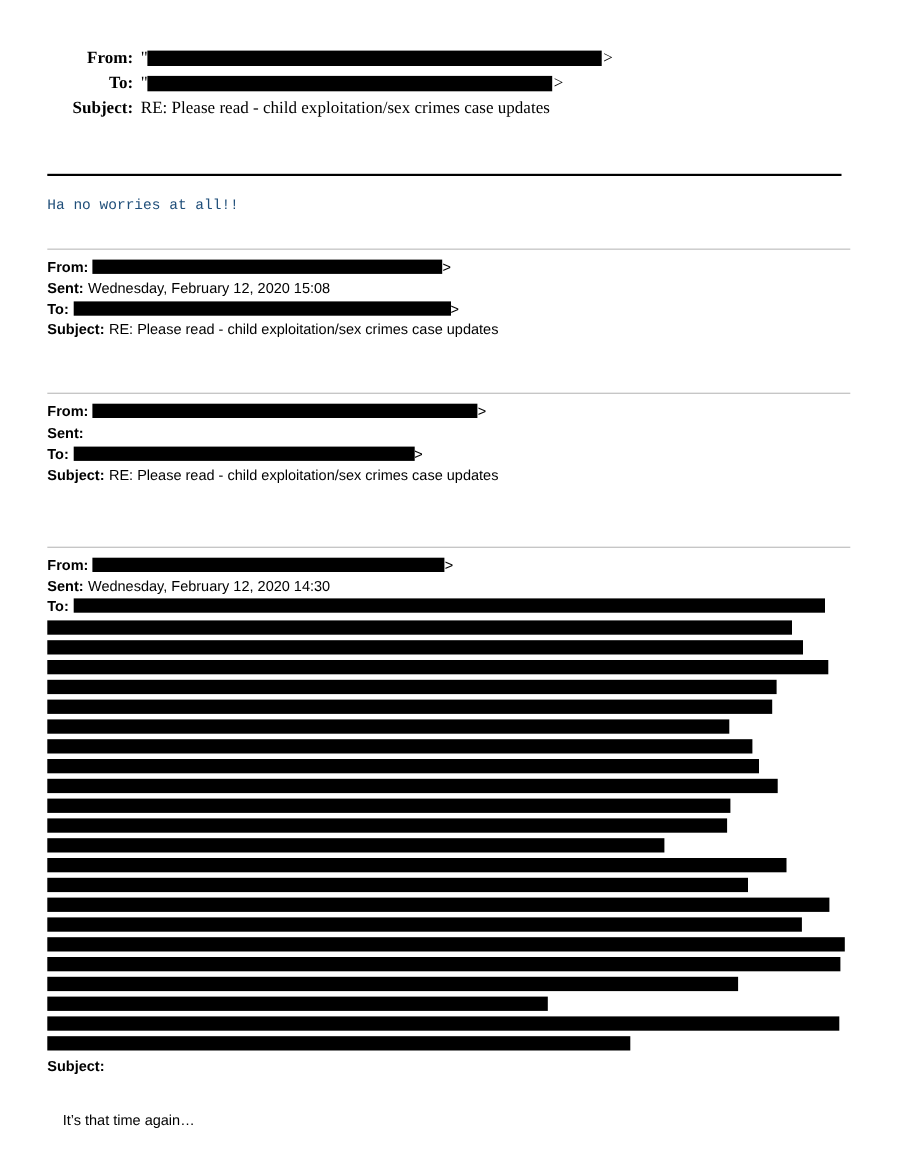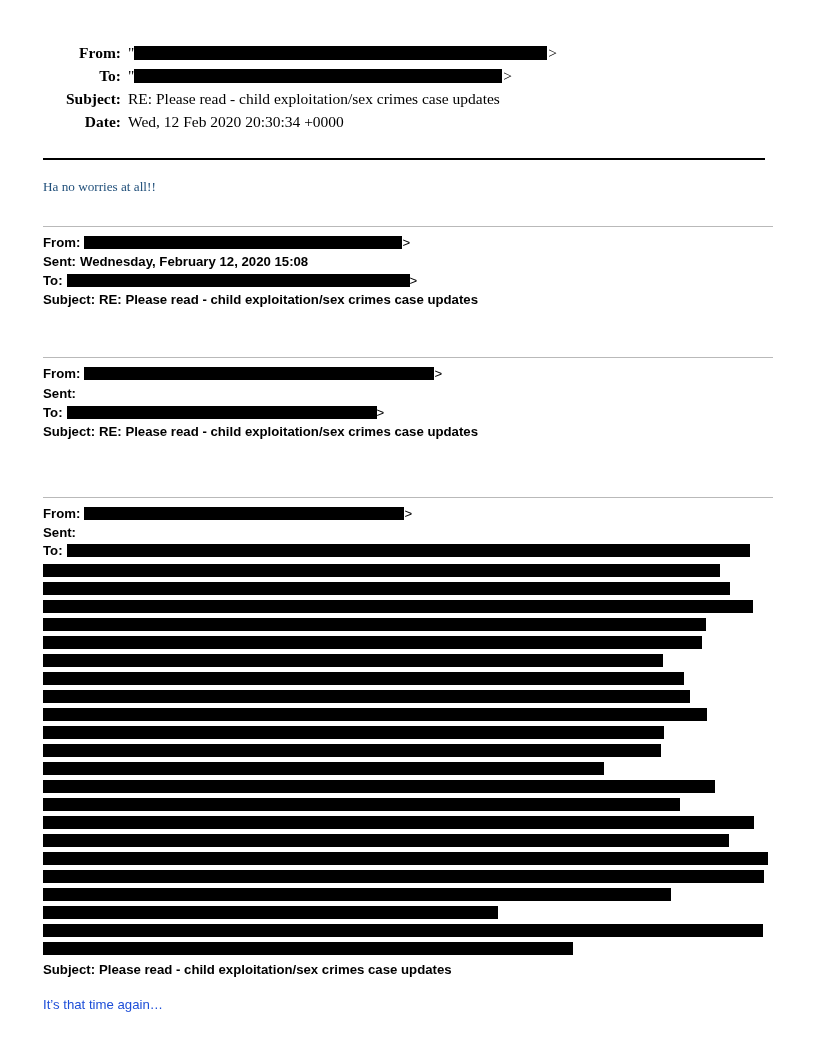--- a/index.html
+++ b/index.html
@@ -78,21 +78,21 @@
   .body-area {
     position: absolute;
     left: 43px;
     top: 178px;
     width: 730px;
     font-family: "Liberation Sans", sans-serif;
     font-size: 13.2px;
   }
   .blue-text {
     color: #1f4e79;
-    font-family: Liberation Serif, serif;
+    font-family: Liberation Mono, monospace;
     font-size: 13.2px;
     line-height: 1.35;
     margin: 0;
   }
   .spacer-18 { height: 18px; }
   .spacer-30 { height: 30px; }
   .spacer-38 { height: 38px; }
 
   .msg-sep {
     border-top: 1px solid #b9b9b9;
@@ -107,21 +107,21 @@
     font-size: 13.2px;
     line-height: 1.45;
     min-height: 17px;
     white-space: nowrap;
   }
   .meta-label {
     font-weight: bold;
     margin-right: 4px;
   }
   .meta-value {
-    font-weight: bold;
+    font-weight: normal;
   }
 
   
   .bar-stack {
     margin: 0;
     padding: 0;
   }
   .bar-line {
     height: 13px;
     background: #000000;
@@ -156,24 +156,20 @@
         <span class="redact redact-tall" style="width:368px"></span>
         <span class="gt">&gt;</span>
       </div>
     </div>
 
     <div class="hdr-row">
       <div class="hdr-label">Subject:</div>
       <div class="hdr-value">RE: Please read - child exploitation/sex crimes case updates</div>
     </div>
 
-    <div class="hdr-row">
-      <div class="hdr-label">Date:</div>
-      <div class="hdr-value">Wed, 12 Feb 2020 20:30:34 +0000</div>
-    </div>
 
   </div>
 
   <div class="rule"></div>
 
   <div class="body-area">
 
     <p class="blue-text">Ha no worries at all!!</p>
 
     <div class="spacer-30"></div>
@@ -229,20 +225,21 @@
 
     <div>
       <div class="msg-sep"></div>
       <div class="meta-row">
         <span class="meta-label">From:</span>
         <span class="redact" style="width:320px"></span>
         <span>&gt;</span>
       </div>
       <div class="meta-row">
         <span class="meta-label">Sent:</span>
+        <span class="meta-value">Wednesday, February 12, 2020 14:30</span>
       </div>
       <div class="to-inline-row">
         <span class="meta-label">To:</span>
         <span class="redact" style="width:683px"></span>
       </div>
       <div style="height:5px"></div>
       <div class="bar-stack">
         <div class="bar-line" style="width:677px"></div>
         <div class="bar-line" style="width:687px"></div>
         <div class="bar-line" style="width:710px"></div>
@@ -261,20 +258,19 @@
         <div class="bar-line" style="width:686px"></div>
         <div class="bar-line" style="width:725px"></div>
         <div class="bar-line" style="width:721px"></div>
         <div class="bar-line" style="width:628px"></div>
         <div class="bar-line" style="width:455px"></div>
         <div class="bar-line" style="width:720px"></div>
         <div class="bar-line" style="width:530px"></div>
       </div>
       <div class="meta-row">
         <span class="meta-label">Subject:</span>
-        <span class="meta-value">Please read - child exploitation/sex crimes case updates</span>
       </div>
       <div class="spacer-18"></div>
-      <p style="margin:0;font-family:'Liberation Sans',sans-serif;font-size:13.2px;color:#1d4ed8;">It’s that time again…</p>
+      <p style="margin:14px;font-family:'Liberation Sans',sans-serif;font-size:13.2px;color:#000000;">It’s that time again…</p>
     </div>
 
   </div>
 </div>
 
 </body></html>

